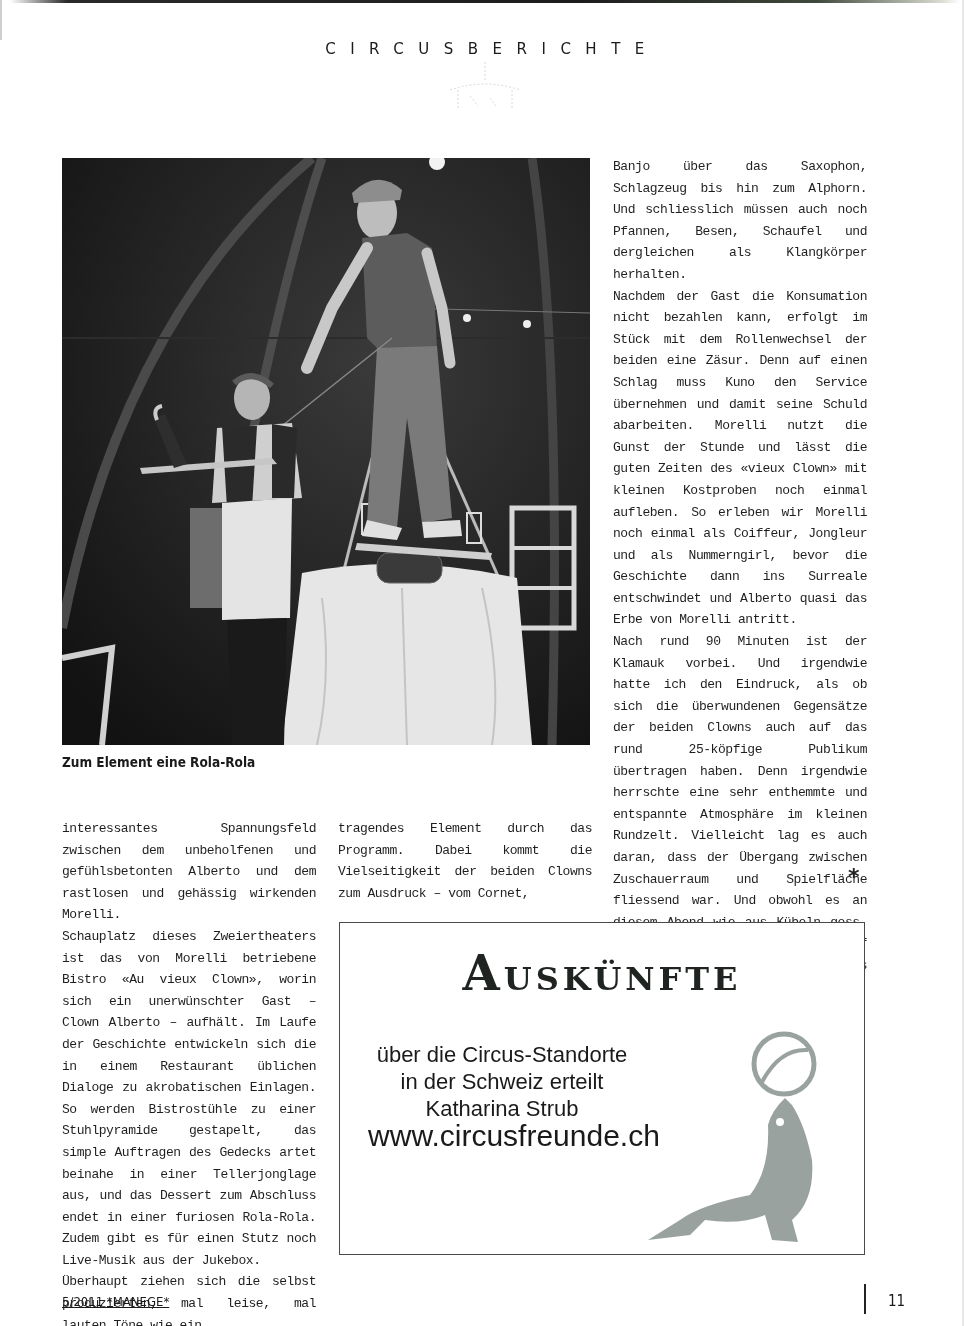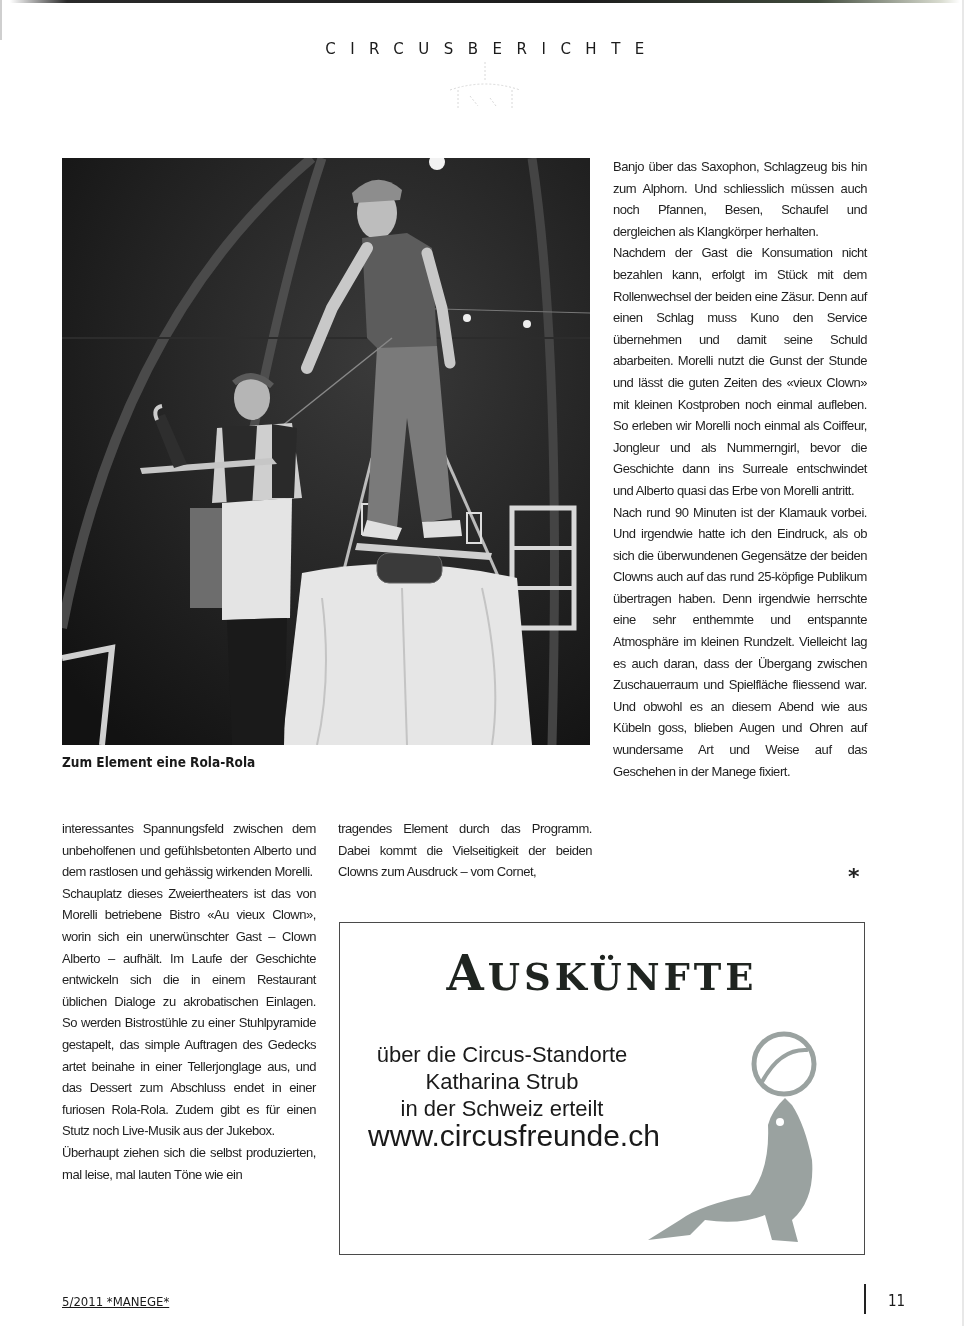--- a/index.html
+++ b/index.html
@@ -23,38 +23,38 @@
       position: absolute; left: 62px; top: 158px; width: 528px; height: 587px; background: #1d1d1d;
       overflow: hidden;
     }
     .photo svg { display:block; }
     .caption {
       position: absolute; left: 62px; top: 754px; font-size: 13.5px; font-weight: bold; color: #1a1a1a;
       font-family: "DejaVu Sans Condensed", "DejaVu Sans", sans-serif;
     }
     .col {
       position: absolute; font-size: 13px; line-height: 21.6px; color: #1f1f1f;
-      text-align: justify; font-family: Liberation Sans, sans-serif;
+      text-align: justify; font-family: Liberation Mono, monospace;
       letter-spacing: -0.45px;
     }
     .col p { margin: 0; }
     .col-1 { left: 62px; top: 818px; width: 254px; }
     .col-2 { left: 338px; top: 818px; width: 254px; }
     .col-3 { left: 613px; top: 156px; width: 254px; }
     .end-mark { position:absolute; left: 848px; top: 864px; font-size: 22px; font-weight:bold; color:#222; }
     .ad-box {
       position: absolute; left: 339px; top: 922px; width: 524px; height: 331px;
       border: 1.5px solid #4a4a4a; background: #fff;
     }
     .ad-title {
       position: absolute; left: 0; top: 22px; width: 100%; text-align: center;
       font-family: "DejaVu Serif", serif; font-weight: bold; color: #1f2420;
       font-size: 48px; letter-spacing: 4px;
     }
-    .ad-title .small { font-size: 37px; text-align: center; }
+    .ad-title .small { font-size: 32px; text-align: center; }
     .ad-lines {
       position: absolute; left: 22px; top: 118px; width: 280px; text-align: center;
       font-family: "Liberation Sans", sans-serif; font-size: 22px; line-height: 27px; color: #1a1a1a;
     }
     .ad-url {
       position: absolute; left: 14px; top: 196px; width: 320px; text-align: center;
       font-family: Liberation Sans, sans-serif; font-size: 30px; color: #1a1a1a;
     }
     .seal { position:absolute; left: 540px; top: 1030px; width: 330px; height: 225px; }
     .footer-left {
@@ -157,22 +157,22 @@
   <p>Banjo über das Saxophon, Schlagzeug bis hin zum Alphorn. Und schliesslich müssen auch noch Pfannen, Besen, Schaufel und dergleichen als Klangkörper herhalten.</p>
   <p>Nachdem der Gast die Konsumation nicht bezahlen kann, erfolgt im Stück mit dem Rollenwechsel der beiden eine Zäsur. Denn auf einen Schlag muss Kuno den Service übernehmen und damit seine Schuld abarbeiten. Morelli nutzt die Gunst der Stunde und lässt die guten Zeiten des «vieux Clown» mit kleinen Kostproben noch einmal aufleben. So erleben wir Morelli noch einmal als Coiffeur, Jongleur und als Nummerngirl, bevor die Geschichte dann ins Surreale entschwindet und Alberto quasi das Erbe von Morelli antritt.</p>
   <p>Nach rund 90 Minuten ist der Klamauk vorbei. Und irgendwie hatte ich den Eindruck, als ob sich die überwundenen Gegensätze der beiden Clowns auch auf das rund 25-köpfige Publikum übertragen haben. Denn irgendwie herrschte eine sehr enthemmte und entspannte Atmosphäre im kleinen Rundzelt. Vielleicht lag es auch daran, dass der Übergang zwischen Zuschauerraum und Spielfläche fliessend war. Und obwohl es an diesem Abend wie aus Kübeln goss, blieben Augen und Ohren auf wundersame Art und Weise auf das Geschehen in der Manege fixiert.</p>
 </div>
 <div class="end-mark">*</div>
 
 <div class="ad-box">
   <div class="ad-title"><span>A</span><span class="small">USKÜNFTE</span></div>
   <div class="ad-lines">
     <div>über die Circus-Standorte</div>
+    <div>in der Schweiz erteilt</div>
     <div>Katharina Strub</div>
-    <div>in der Schweiz erteilt</div>
   </div>
   <div class="ad-url">www.circusfreunde.ch</div>
 </div>
 <svg class="seal" viewBox="0 0 330 225">
   <circle cx="244" cy="34" r="30" fill="none" stroke="#9aa2a0" stroke-width="5"></circle>
   <path d="M222 52 Q240 18 268 20" stroke="#9aa2a0" stroke-width="4" fill="none"></path>
   <path d="M245 68 Q232 80 228 95 Q230 140 210 165 Q160 175 140 190 L108 210 L150 205 L165 190 Q200 195 225 185 L232 210 L258 212 L252 190 Q275 170 272 130 Q265 95 252 75 Z" fill="#9aa2a0"></path>
   <circle cx="240" cy="92" r="4" fill="#ffffff"></circle>
 </svg>
 

